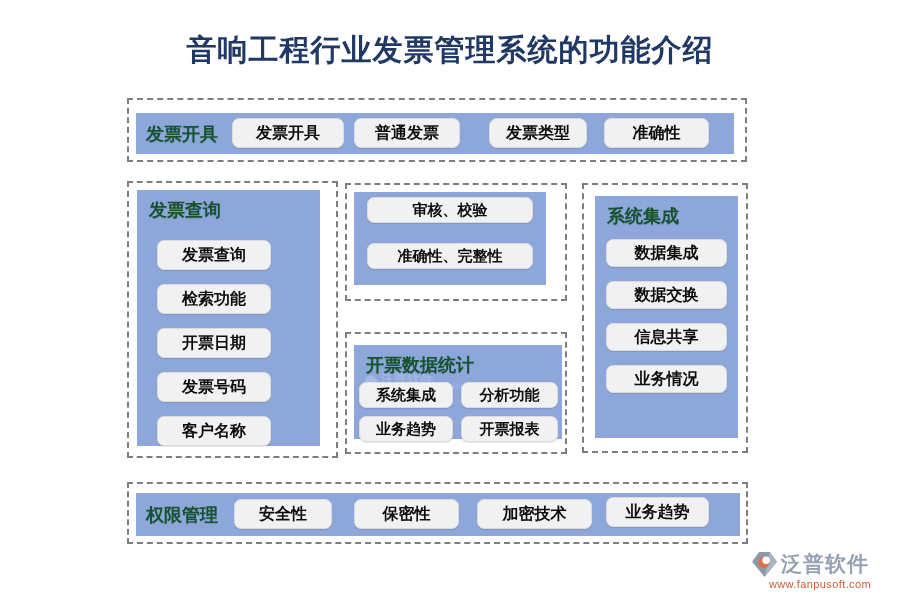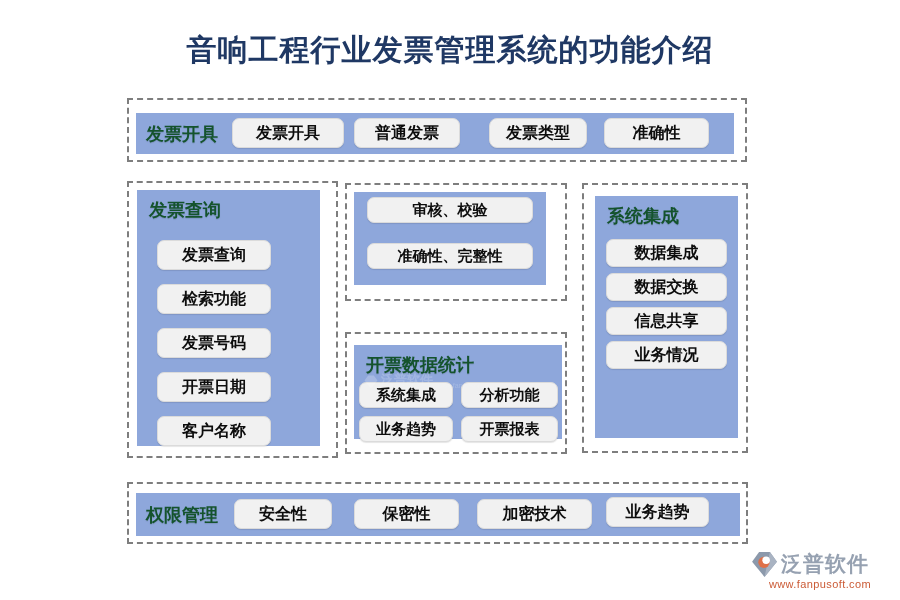--- a/index.html
+++ b/index.html
@@ -34,21 +34,21 @@
   
   .query-pills{margin:18px 0 0 20px;gap:14px;width:114px;}
   .query-pills .pill{height:30px;}
   
   .audit-pills{margin:5px 0 0 13px;gap:20px;width:166px;}
   .audit-pills .pill{height:26px;font-size:15px;}
   
   .stats-grid{display:grid;grid-template-columns:94px 97px;gap:8px 8px;margin:5px 0 0 5px;}
   .stats-grid .pill{height:26px;font-size:15px;}
   
-  .integ-pills{margin:11px 0 0 11px;gap:6px;width:121px;}
+  .integ-pills{margin:11px 0 0 11px;gap:14px;width:121px;}
   .integ-pills .pill{height:28px;}
   
   .watermark{
     position:absolute;left:10px;top:26px;opacity:0.22;display:flex;align-items:flex-end;gap:3px;
     color:#eef3fb;pointer-events:none;
   }
   .watermark .wm-brand{font-size:13px;font-weight:700;}
   .watermark .wm-url{font-size:7px;}
   
   .footer{position:absolute;left:751px;top:550px;width:138px;}
@@ -72,22 +72,22 @@
       <span class="pill" style="left:468px;top:5px;width:105px;text-align:center;">准确性</span>
     </div>
   </div>
 
   <div class="dash" style="left:127px;top:181px;width:211px;height:277px;">
     <div class="panel vpanel" style="left:8px;top:7px;width:183px;height:256px;">
       <span class="panel-label">发票查询</span>
       <div class="col-pills query-pills">
         <span class="pill">发票查询</span>
         <span class="pill">检索功能</span>
+        <span class="pill">开票日期</span>
         <span class="pill">发票号码</span>
-        <span class="pill">开票日期</span>
         <span class="pill">客户名称</span>
       </div>
     </div>
   </div>
 
   <div class="dash" style="left:345px;top:183px;width:222px;height:118px;">
     <div class="panel vpanel" style="left:7px;top:7px;width:192px;height:93px;">
       <div class="col-pills audit-pills">
         <span class="pill">审核、校验</span>
         <span class="pill">准确性、完整性</span>

